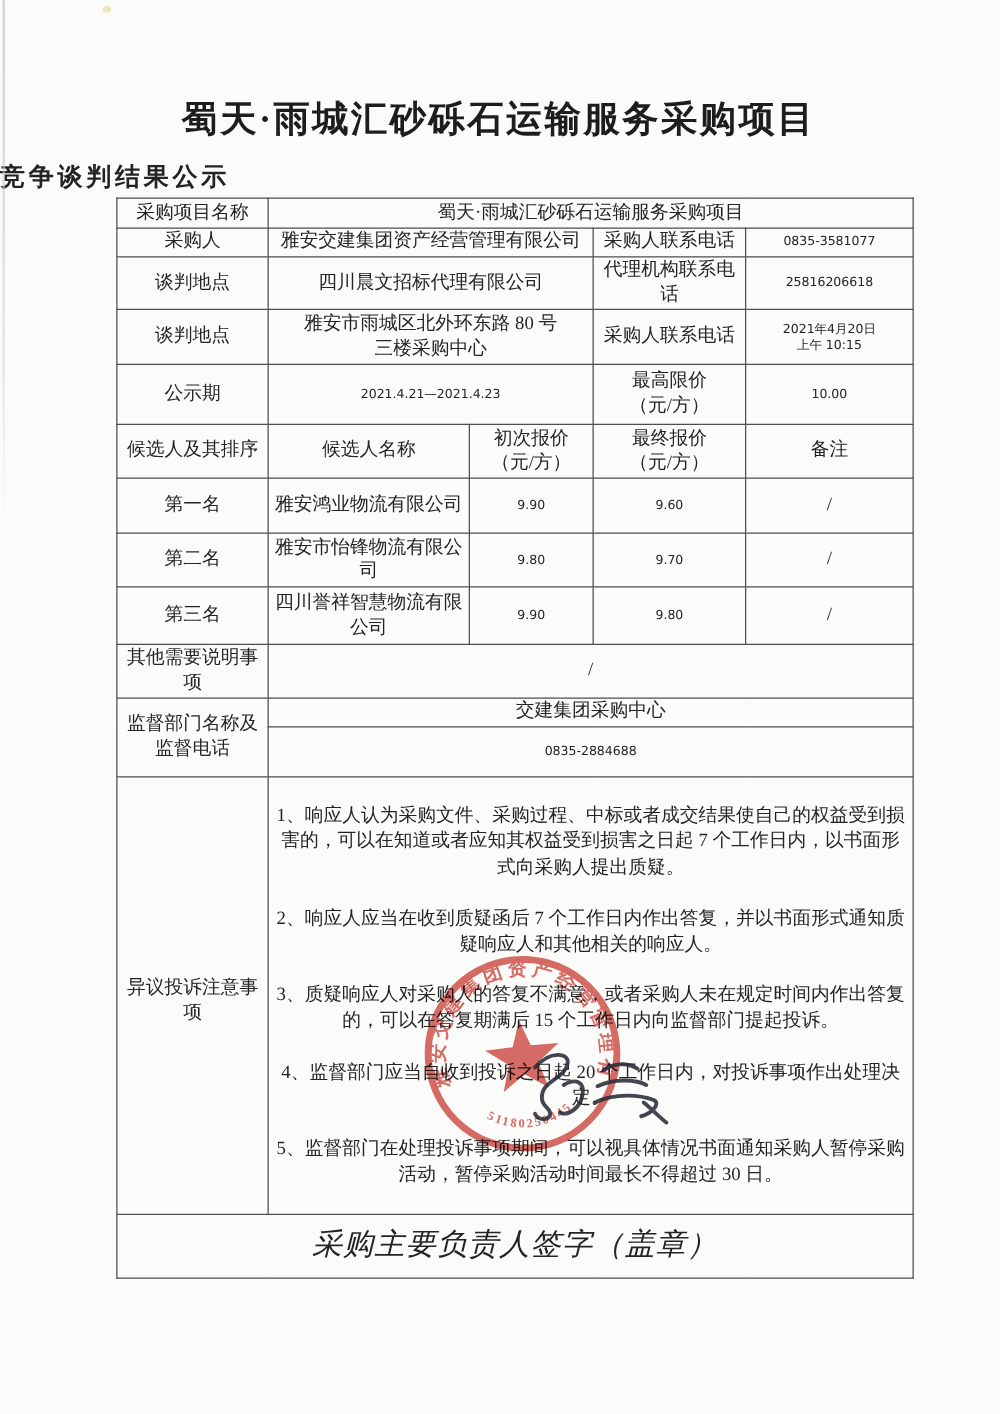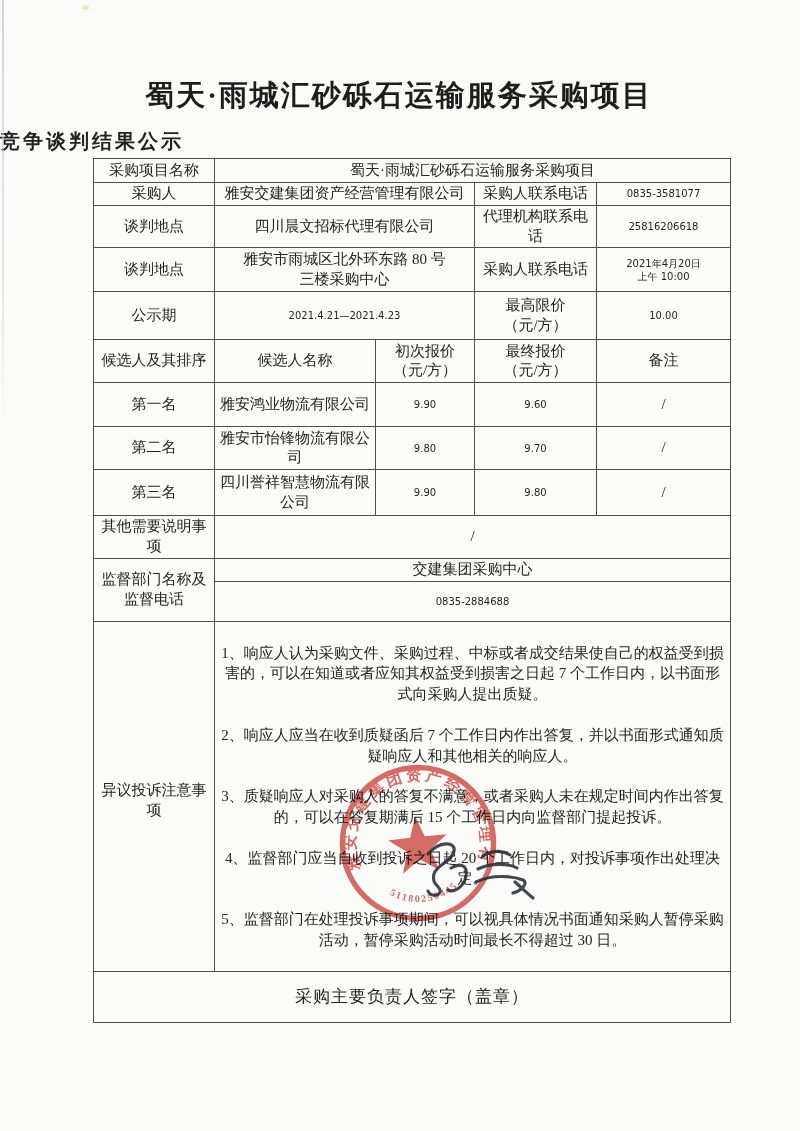--- a/index.html
+++ b/index.html
@@ -44,21 +44,21 @@
   td.left{text-align:left;}
   td.vtop{vertical-align:top;}
   .num{font-family:"DejaVu Sans","Liberation Sans",sans-serif;font-size:10px;}
   tr.r1{height:24px;} tr.r2{height:21px;} tr.r3{height:42px;}
   tr.r4{height:44px;} tr.r5{height:48px;} tr.r6{height:43px;}
   tr.r7{height:44px;} tr.r8{height:43px;margin-top:16px;} tr.r9{height:46px;}
   tr.r10{height:39px;} tr.r11a{height:21px;} tr.r11b{height:40px;}
   tr.r12{height:229px;} tr.r13{height:51px;}
   td.obj-cell{text-align:left;vertical-align:top;padding:6px 8px 0 9px;}
   .obj-p{margin:0;line-height:20.8px;white-space:pre-line;}
-  td.sign-cell{text-align:left;padding-left:47px;font-size:17px;letter-spacing:1px;}
+  td.sign-cell{text-align:left;padding-left:47px;font-size:24px;letter-spacing:1px;font-style:italic;}
   .sig-svg{position:absolute;left:420px;top:836px;width:120px;height:66px;z-index:6;}
   .seal{
     position:absolute;left:336px;top:761px;width:164px;height:164px;
     z-index:5;opacity:.82;mix-blend-mode:multiply;
     transform:rotate(-6deg);
   }
   .seal text{font-family:"Liberation Serif","DejaVu Serif",serif;font-weight:bold;}
 </style>
 </head>
 <body>
@@ -99,21 +99,21 @@
       <td>代理机构联系电话</td>
       <td class="num">25816206618</td>
     </tr>
 
     <tr class="r4">
       <td>谈判地点</td>
       <td colspan="2">雅安市雨城区北外环东路 80 号
 三楼采购中心</td>
       <td>采购人联系电话</td>
       <td class="left num">2021年4月20日
-上午 10:00</td>
+上午 10:15</td>
     </tr>
 
     <tr class="r5">
       <td>公示期</td>
       <td colspan="2" class="num">2021.4.21—2021.4.23</td>
       <td>最高限价
 （元/方）</td>
       <td class="num">10.00</td>
     </tr>
 

